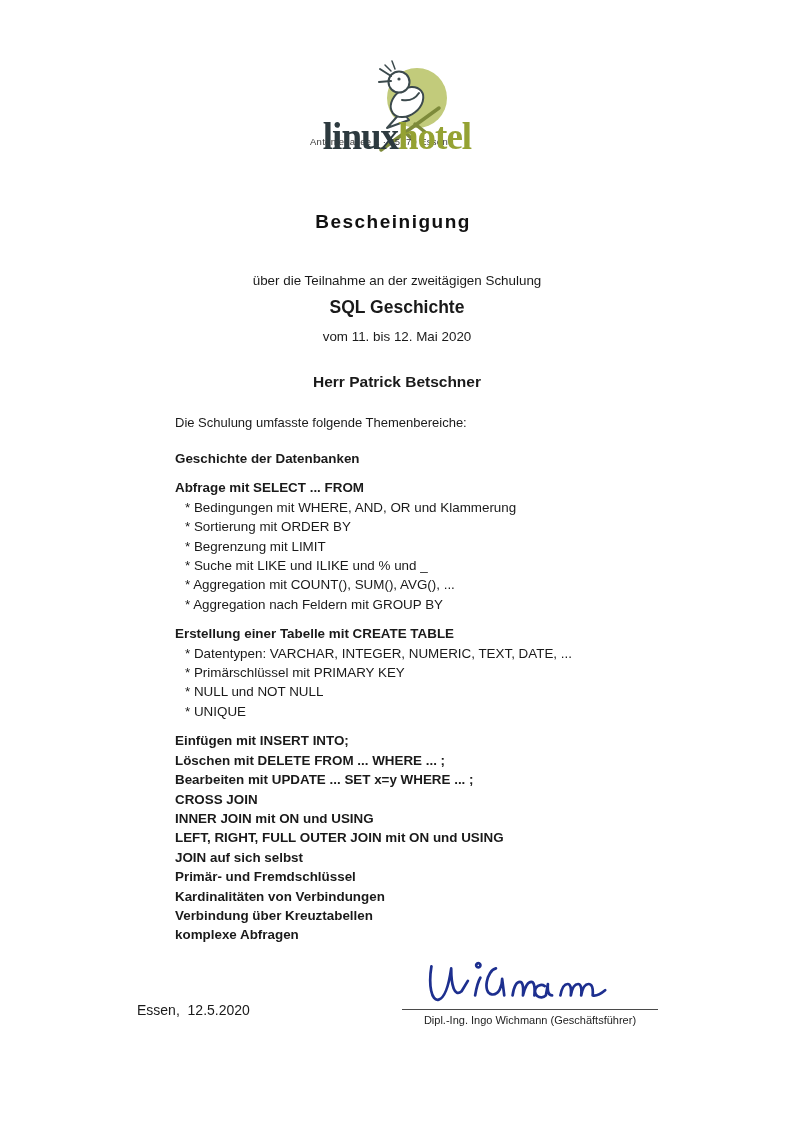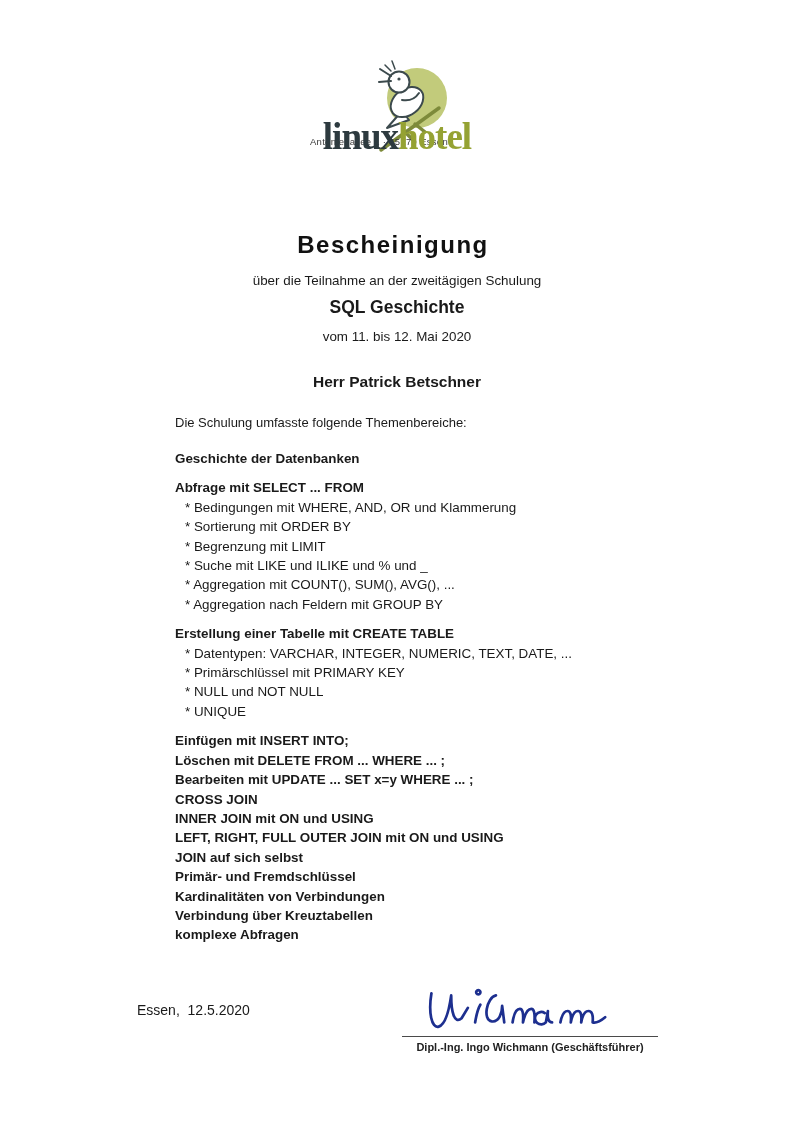--- a/index.html
+++ b/index.html
@@ -27,21 +27,21 @@
   }
   .logo-text .part1{color:#2d3a3f;position:relative;z-index:2;}
   .logo-text .part2{color:#95a233;position:relative;z-index:2;}
   .logo-address{
     position:absolute;left:0;top:78px;width:684px;
     font-size:9.5px;color:#3b3b3b;letter-spacing:.3px;margin-left:37px;
   }
   
   .doc-title{
     position:absolute;top:211px;left:0;width:786px;text-align:center;
-    font-size:24px;font-weight:bold;letter-spacing:1.5px;color:#111;margin-top:20px;
+    font-size:19px;font-weight:bold;letter-spacing:1.5px;color:#111;
   }
   .intro-line{
     position:absolute;top:273px;left:0;width:794px;text-align:center;
     font-size:13.4px;color:#1a1a1a;
   }
   .course-title{
     position:absolute;top:297px;left:0;width:794px;text-align:center;
     font-size:17.5px;font-weight:bold;
   }
   .course-dates{
@@ -63,21 +63,21 @@
   }
   .topic-block{margin-bottom:10px;}
   .t-bold{font-weight:bold;}
   .t-item{padding-left:10px;}
   
   .place-date{
     position:absolute;top:1002px;left:137px;
     font-size:14px;
   }
   .sig-area{
-    position:absolute;top:983px;left:402px;width:256px;height:75px;font-weight:bold;
+    position:absolute;top:956px;left:402px;width:256px;height:75px;
   }
   .sig-svg{position:absolute;left:22px;top:2px;}
   .sig-line{
     position:absolute;left:0;top:53px;width:256px;height:1px;background:#4a4a4a;
   }
   .sig-caption{
     position:absolute;left:0;top:58px;width:256px;text-align:center;
     font-size:11px;color:#222;
   }
 </style>

